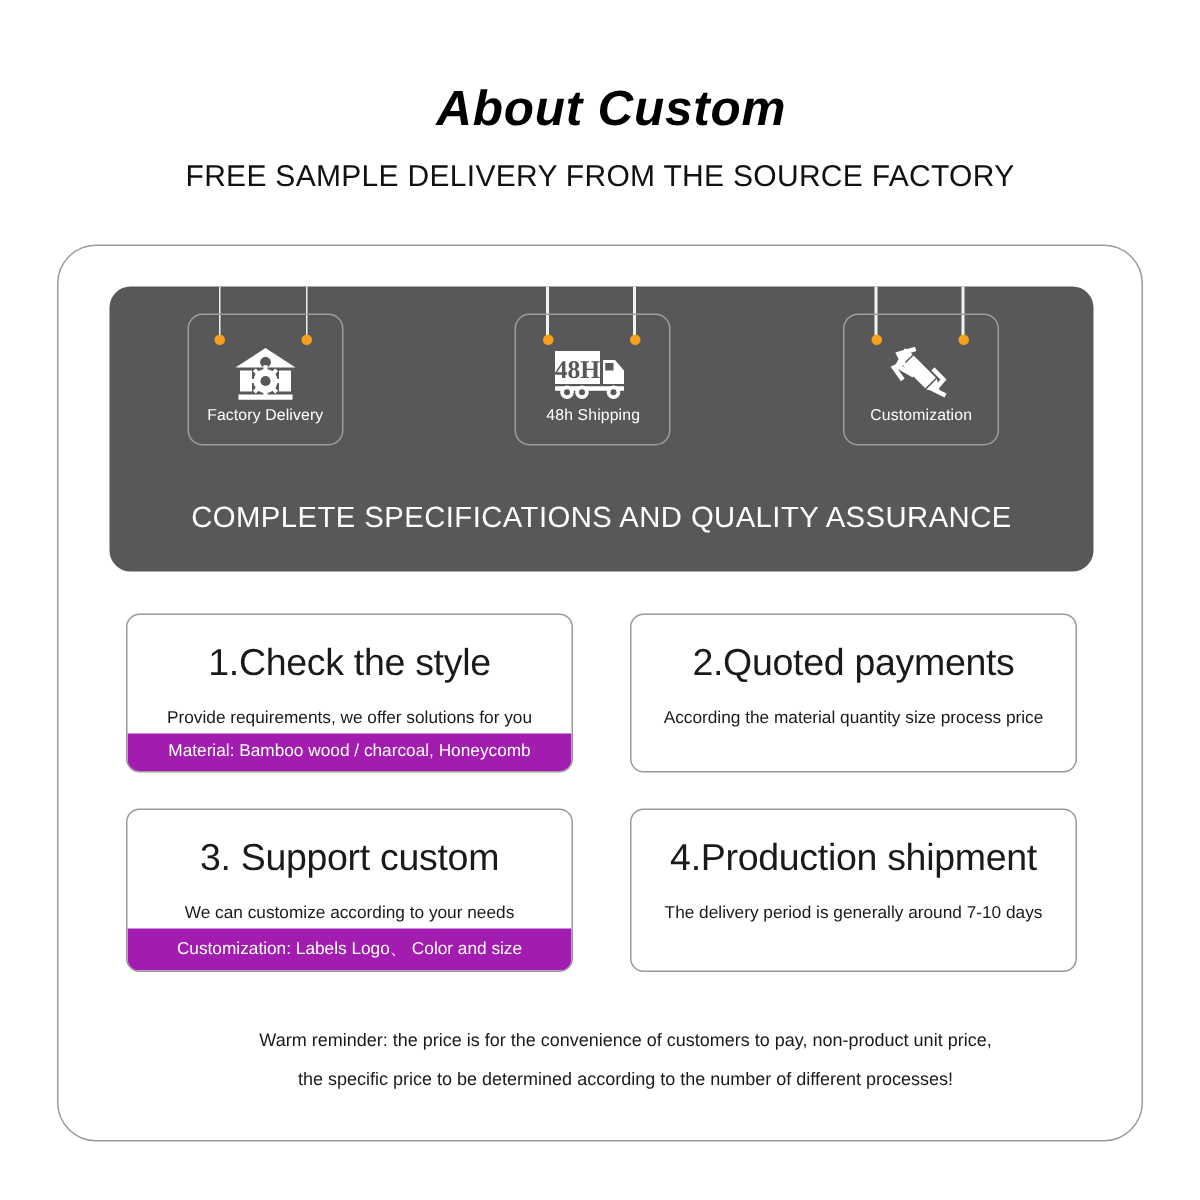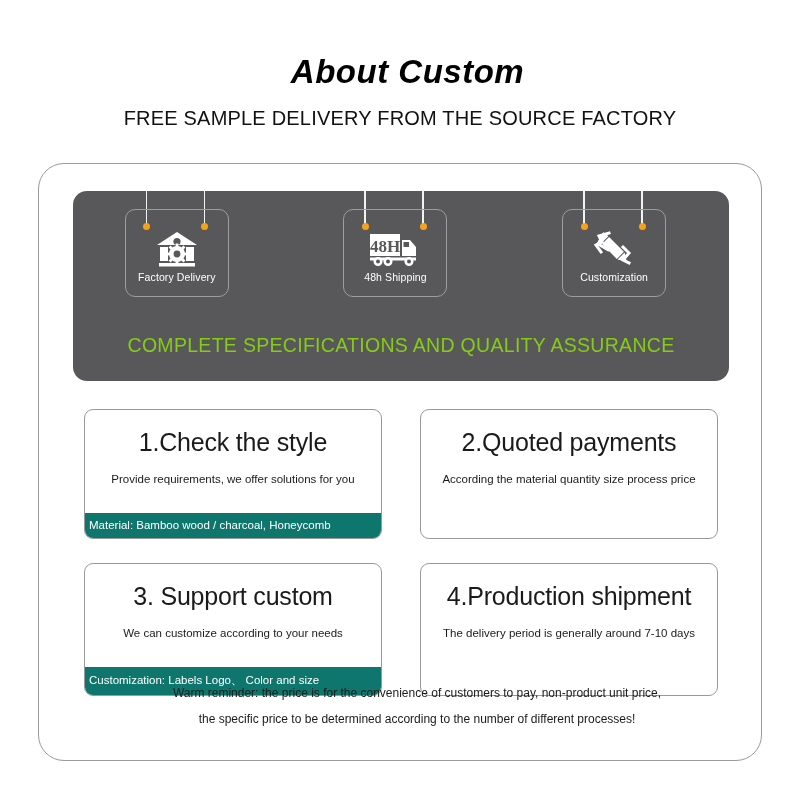--- a/index.html
+++ b/index.html
@@ -136,21 +136,21 @@
     white-space: nowrap;
     letter-spacing: 0.1px;
   }
 
   .hero-banner {
     position: absolute;
     left: 0;
     bottom: 24px;
     width: 100%;
     text-align: center;
-    color: #84cc16;
+    color: #ffffff;
     font-size: 19.5px;
     letter-spacing: 0.3px;
   }
 
   
   .cards-grid {
     position: absolute;
     left: 45px;
     top: 245px;
     width: 634px;
@@ -173,27 +173,28 @@
     color: #1a1a1a;
     text-align: center;
     padding: 18px 4px 0 4px;
     white-space: nowrap;
     letter-spacing: -0.2px;
   }
   .step-desc {
     font-size: 11.5px;
     color: #1a1a1a;
     text-align: center;
-    padding: 16px 4px 28px 4px;
+    padding: 16px 4px 4px 4px;
     white-space: nowrap;
   }
   .step-footer {
-    background: #0f766e;
+    background: #a21caf;
     color: #ffffff;
     font-size: 11.5px;
+    text-align: center;
     padding: 6px 4px 7px 4px;
     white-space: nowrap;
   }
 
   
   .reminder {
     position: absolute;
     left: 17px;
     top: 516px;
     width: 100%;

